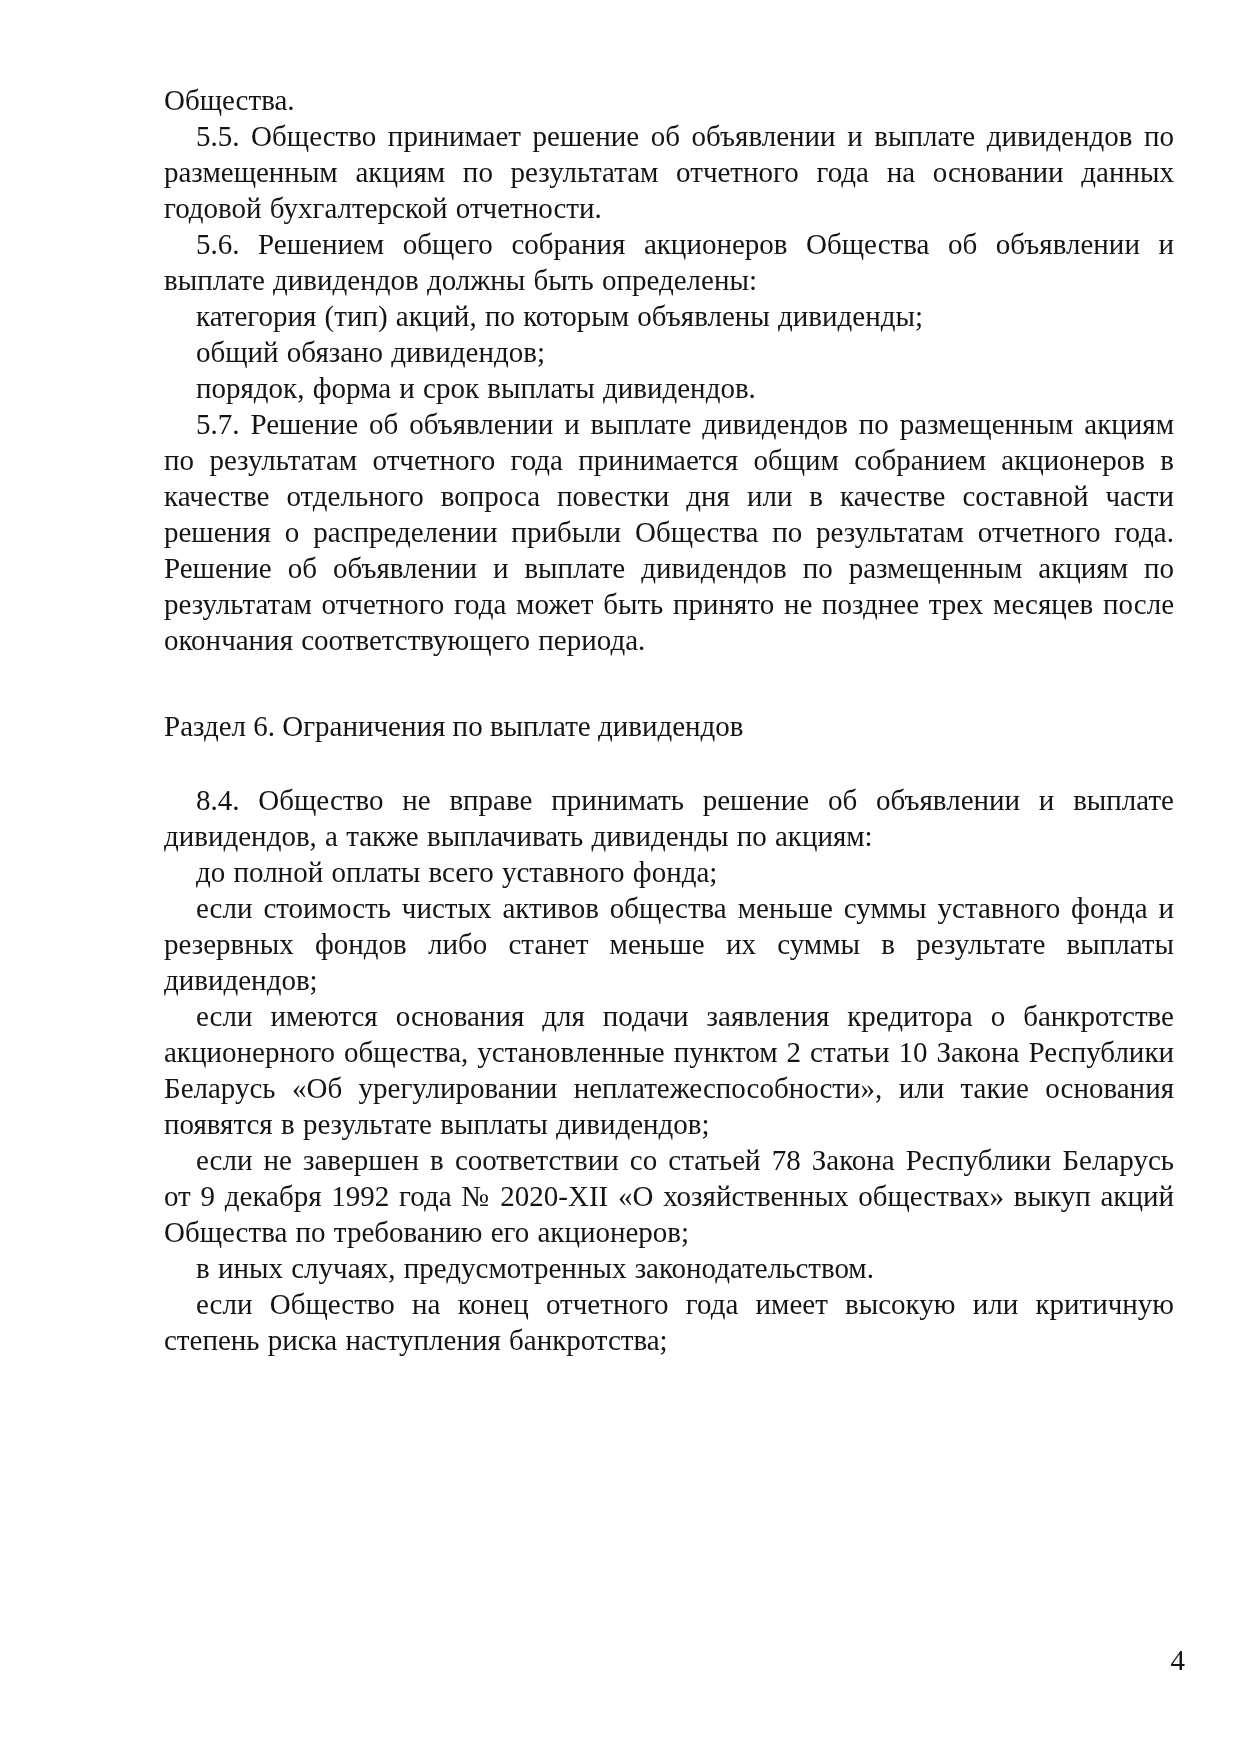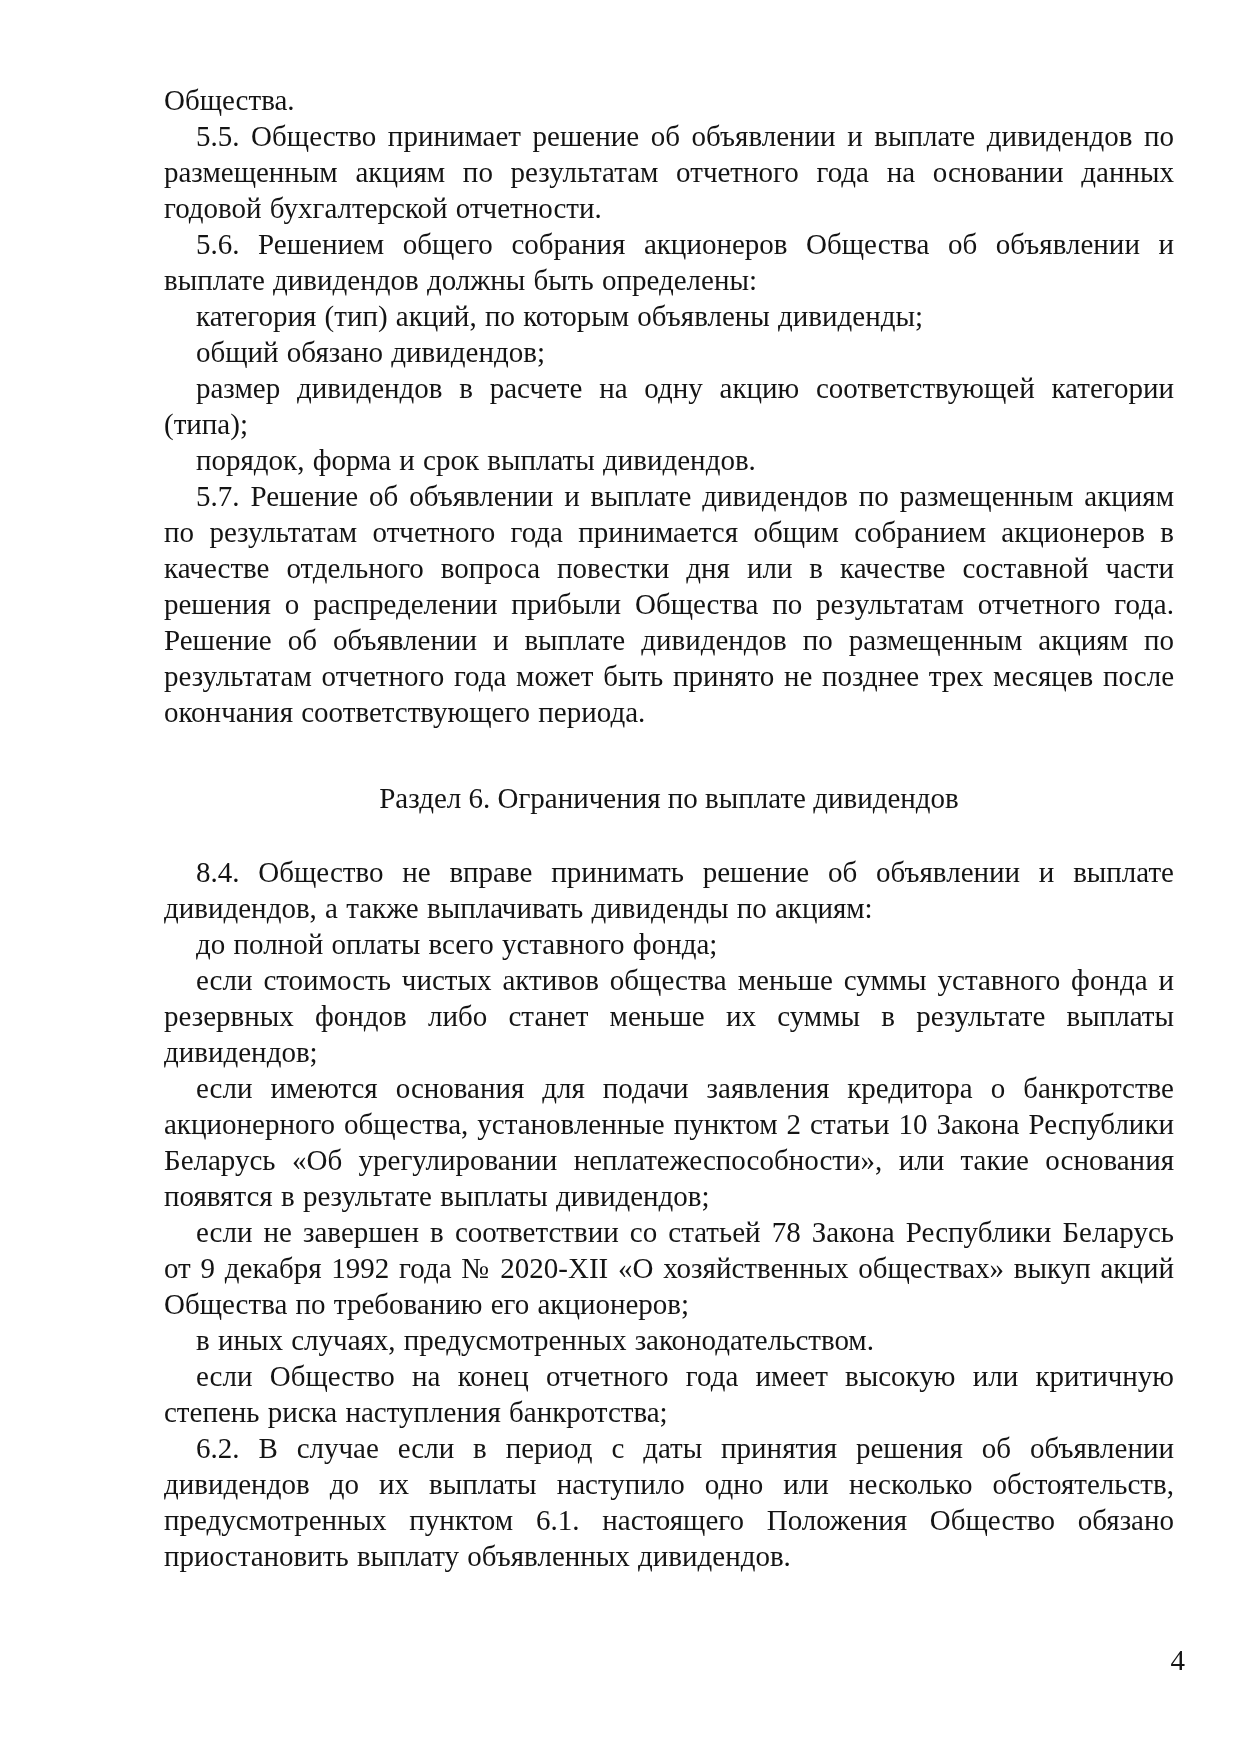--- a/index.html
+++ b/index.html
@@ -31,21 +31,20 @@
     word-spacing: 1px;
   }
   .content p.no-indent {
     text-indent: 0;
   }
   .content h2.section-heading {
     margin: 50px 0 38px 0;
     font-size: 29px;
     line-height: 36px;
     font-weight: normal;
-    text-align: center;
   }
   .page-number {
     position: absolute;
     top: 1642px;
     right: 55px;
     font-size: 29px;
     line-height: 36px;
   }
 </style>
 </head>
@@ -57,21 +56,20 @@
     <p class="no-indent">Общества.</p>
 
     <p>5.5. Общество принимает решение об объявлении и выплате дивидендов по размещенным акциям по результатам отчетного года на основании данных годовой бухгалтерской отчетности.</p>
 
     <p>5.6. Решением общего собрания акционеров Общества об объявлении и выплате дивидендов должны быть определены:</p>
 
     <p>категория (тип) акций, по которым объявлены дивиденды;</p>
 
     <p>общий обязано дивидендов;</p>
 
-    <p>размер дивидендов в расчете на одну акцию соответствующей категории (типа);</p>
 
     <p>порядок, форма и срок выплаты дивидендов.</p>
 
     <p>5.7. Решение об объявлении и выплате дивидендов по размещенным акциям по результатам отчетного года принимается общим собранием акционеров в качестве отдельного вопроса повестки дня или в качестве составной части решения о распределении прибыли Общества по результатам отчетного года. Решение об объявлении и выплате дивидендов по размещенным акциям по результатам отчетного года может быть принято не позднее трех месяцев после окончания соответствующего периода.</p>
 
     <h2 class="section-heading">Раздел 6. Ограничения по выплате дивидендов</h2>
 
     <p>8.4. Общество не вправе принимать решение об объявлении и выплате дивидендов, а также выплачивать дивиденды по акциям:</p>
 
     <p>до полной оплаты всего уставного фонда;</p>
@@ -79,18 +77,17 @@
     <p>если стоимость чистых активов общества меньше суммы уставного фонда и резервных фондов либо станет меньше их суммы в результате выплаты дивидендов;</p>
 
     <p>если имеются основания для подачи заявления кредитора о банкротстве акционерного общества, установленные пунктом 2 статьи 10 Закона Республики Беларусь «Об урегулировании неплатежеспособности», или такие основания появятся в результате выплаты дивидендов;</p>
 
     <p>если не завершен в соответствии со статьей 78 Закона Республики Беларусь от 9 декабря 1992 года № 2020-XII «О хозяйственных обществах» выкуп акций Общества по требованию его акционеров;</p>
 
     <p>в иных случаях, предусмотренных законодательством.</p>
 
     <p>если Общество на конец отчетного года имеет высокую или критичную степень риска наступления банкротства;</p>
 
-    <p>6.2. В случае если в период с даты принятия решения об объявлении дивидендов до их выплаты наступило одно или несколько обстоятельств, предусмотренных пунктом 6.1. настоящего Положения Общество обязано приостановить выплату объявленных дивидендов.</p>
 
   </div>
 
   <div class="page-number">4</div>
 </div>
 
 </body></html>

